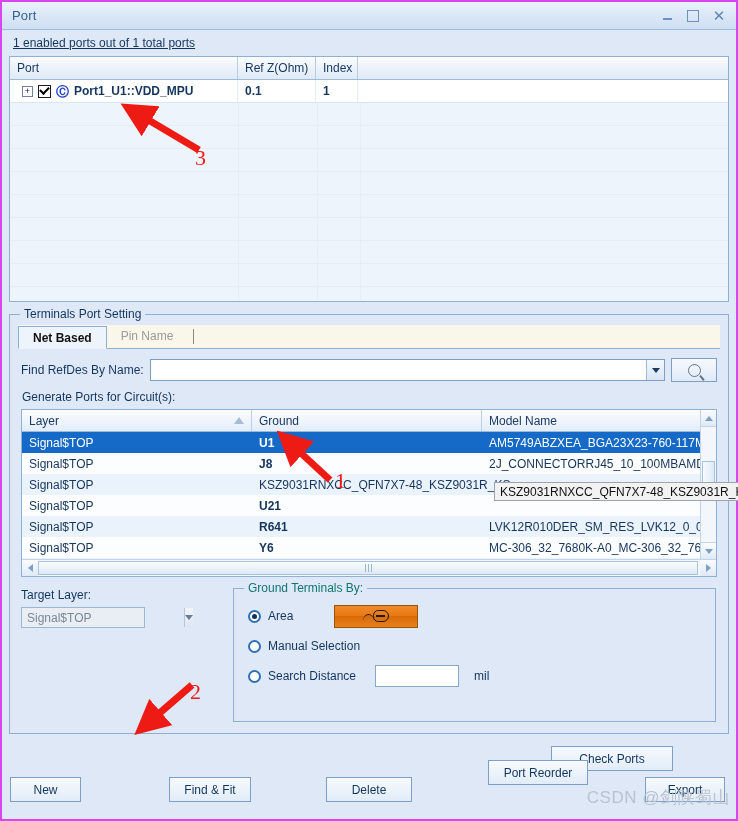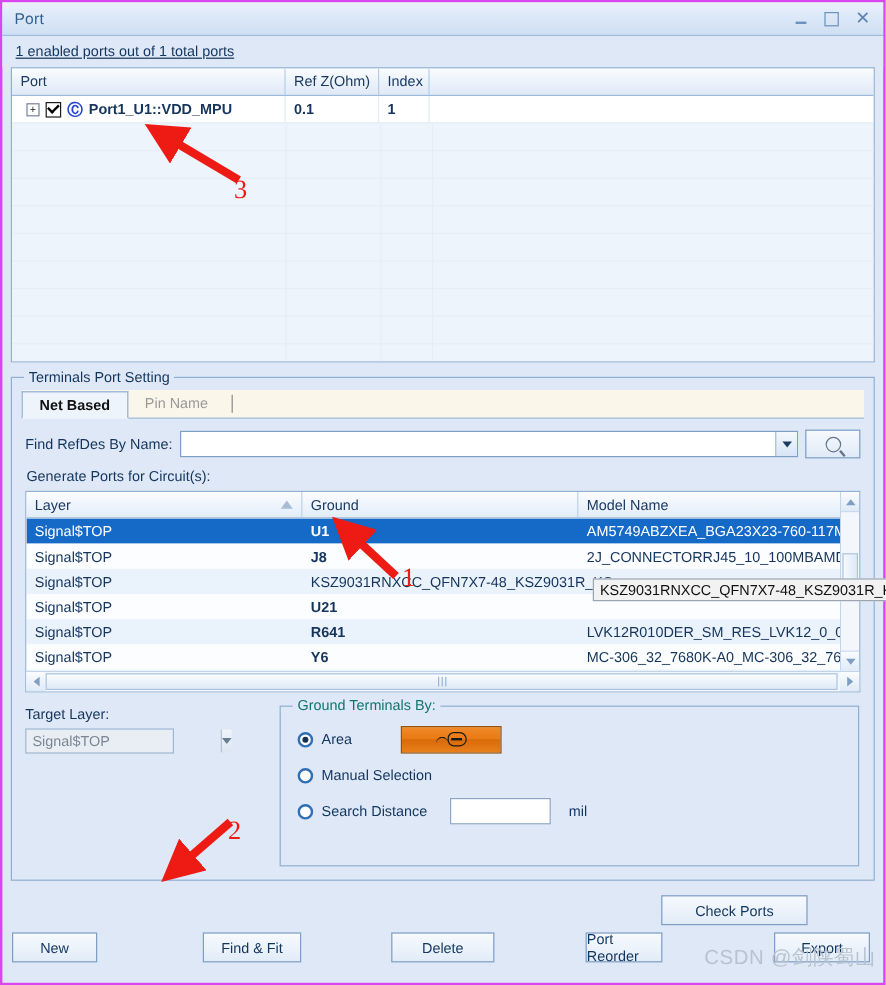--- a/index.html
+++ b/index.html
@@ -608,21 +608,21 @@
   </div>
 
   <div class="footer">
     <div class="fbtn" style="left:549px;top:12px;width:122px;">Check Ports</div>
 
     <div class="fbtn" style="left:8px;top:43px;width:71px;">New</div>
     <div class="fbtn" style="left:167px;top:43px;width:82px;">
       <span>Find &amp; Fit</span>
     </div>
     <div class="fbtn" style="left:324px;top:43px;width:86px;">Delete</div>
-    <div class="fbtn" style="left:486px;top:43px;width:64px;">Port Reorder</div>
+    <div class="fbtn" style="left:486px;top:26px;width:100px;">Port Reorder</div>
     <div class="fbtn" style="left:643px;top:43px;width:80px;">Export</div>
   </div>
 
   <svg class="anno" style="left:0;top:0;width:738px;height:821px;">
     <defs>
       <marker id="ah" markerWidth="5" markerHeight="5" refX="2.6" refY="2.5" orient="auto">
         <path d="M0,0 L5,2.5 L0,5 z" fill="#ee1b15"></path>
       </marker>
     </defs>
     <line x1="197" y1="148" x2="133" y2="110" stroke="#ee1b15" stroke-width="7" marker-end="url(#ah)"></line>

